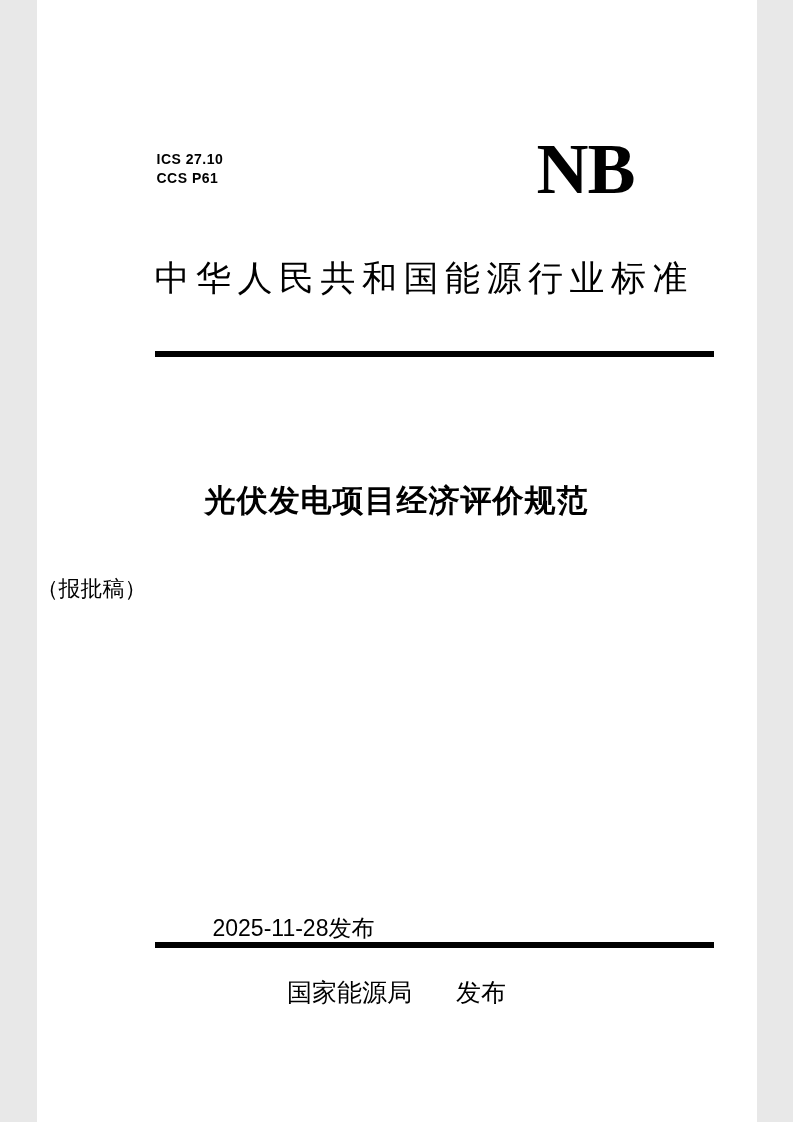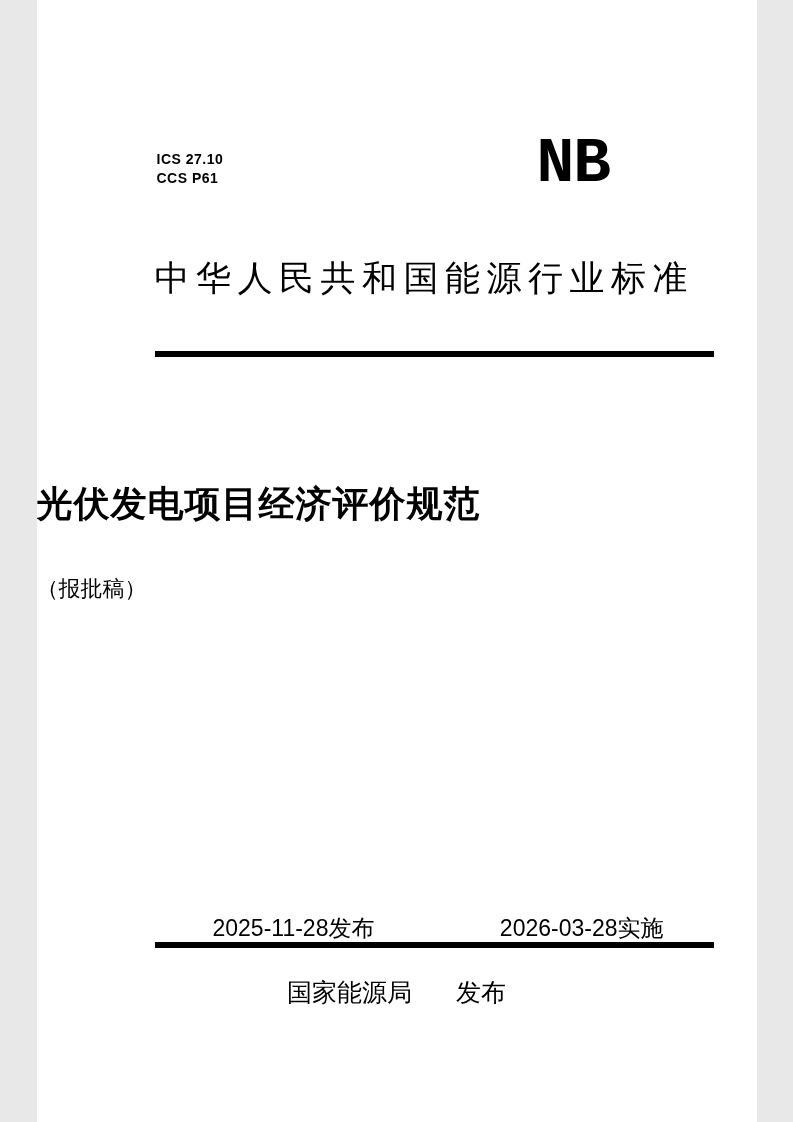--- a/index.html
+++ b/index.html
@@ -28,23 +28,23 @@
     font-weight: 700;
     letter-spacing: 0.5px;
     font-family: "Liberation Sans", sans-serif;
   }
 
   
   .nb-logo {
     position: absolute;
     left: 500px;
     top: 133px;
-    font-family: Liberation Mono, monospace;
+    font-family: Liberation Serif, serif;
     font-weight: 800;
-    font-size: 63px;
+    font-size: 72px;
     line-height: 1;
     letter-spacing: -1px;
   }
 
   
   .standard-category {
     position: absolute;
     left: 118px;
     top: 254px;
     width: 559px;
@@ -75,21 +75,22 @@
   }
   .rule-top { top: 351px; }
   .rule-bottom { top: 942px; }
 
   .title-zh {
     position: absolute;
     left: 0;
     right: 0;
     top: 480px;
     margin: 0;
-    font-size: 36px;
+    text-align: center;
+    font-size: 31px;
     font-weight: 700;
     letter-spacing: 1px;
     font-family: "Liberation Sans", sans-serif;
   }
 
   .title-en {
     position: absolute;
     left: 0;
     right: 0;
     top: 538px;
@@ -151,21 +152,20 @@
 
   <div class="rule rule-top"></div>
 
   <h1 class="title-zh">光伏发电项目经济评价规范</h1>
 
 
   <div class="draft-label">（报批稿）</div>
 
   <div class="dates-row">
     <span>2025-11-28发布</span>
-    <span>2026-03-28实施</span>
   </div>
 
   <div class="rule rule-bottom"></div>
 
   <div class="publisher-row">
     <span>国家能源局</span>
     <span>发布</span>
   </div>
 
 </div>

